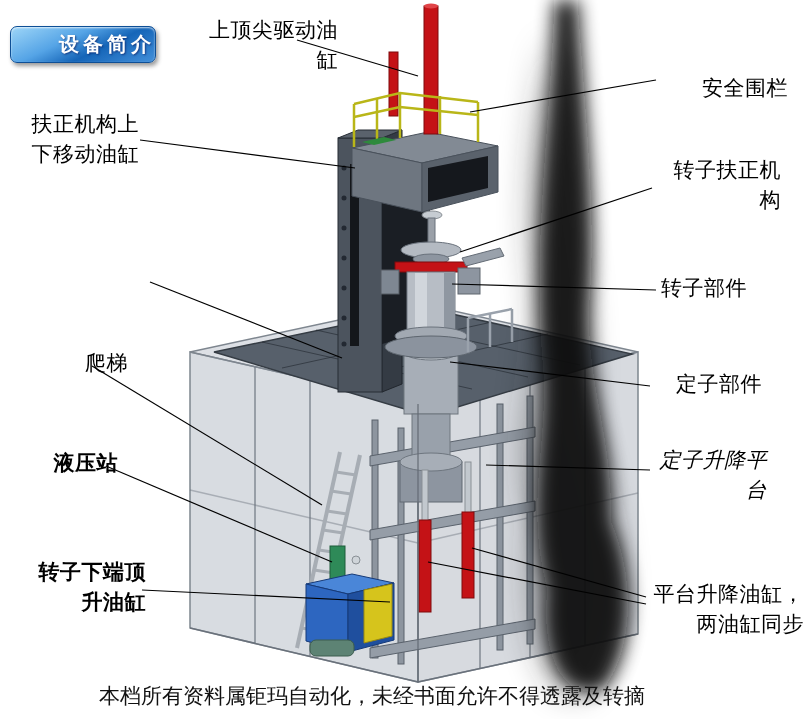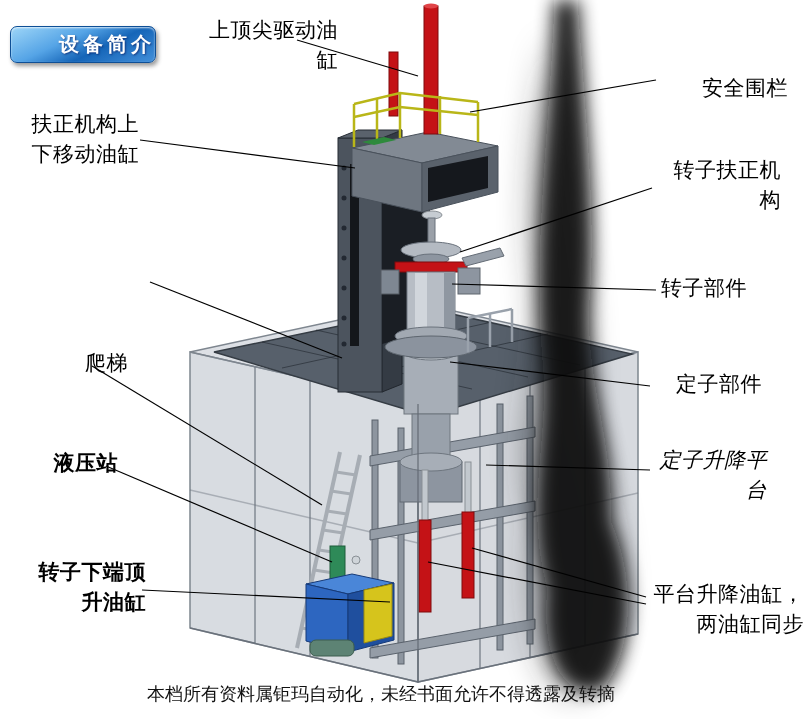--- a/index.html
+++ b/index.html
@@ -17,22 +17,22 @@
     border-radius:7px;
     background:linear-gradient(155deg,#9ed6f8 0%,#55a4e6 38%,#1565b8 62%,#4390da 100%);
     border:1px solid #0e4f96;
     box-shadow:2px 3px 4px rgba(0,0,0,.40), inset 0 1px 2px rgba(255,255,255,.75);
     display:flex; align-items:center; justify-content:flex-end;
     color:#ffffff; font-size:20px; font-weight:bold; letter-spacing:4px;
     font-family:"Liberation Sans","DejaVu Sans",sans-serif;
     text-shadow:1px 1px 2px rgba(0,0,70,.55);
   }
   .footer {
-    position:absolute; left:17px; top:682px; width:728px; text-align:center;
-    font-size:18px; color:#111;
+    position:absolute; left:8px; top:682px; width:728px; text-align:center;
+    font-size:21px; color:#111;
   }
 </style>
 </head>
 <body>
 
 <div class="canvas">
 
   <svg class="machine-svg" viewBox="0 0 804 719" xmlns="http://www.w3.org/2000/svg">
     <defs>
       <filter id="smokeblur" x="-40%" y="-40%" width="180%" height="180%">

